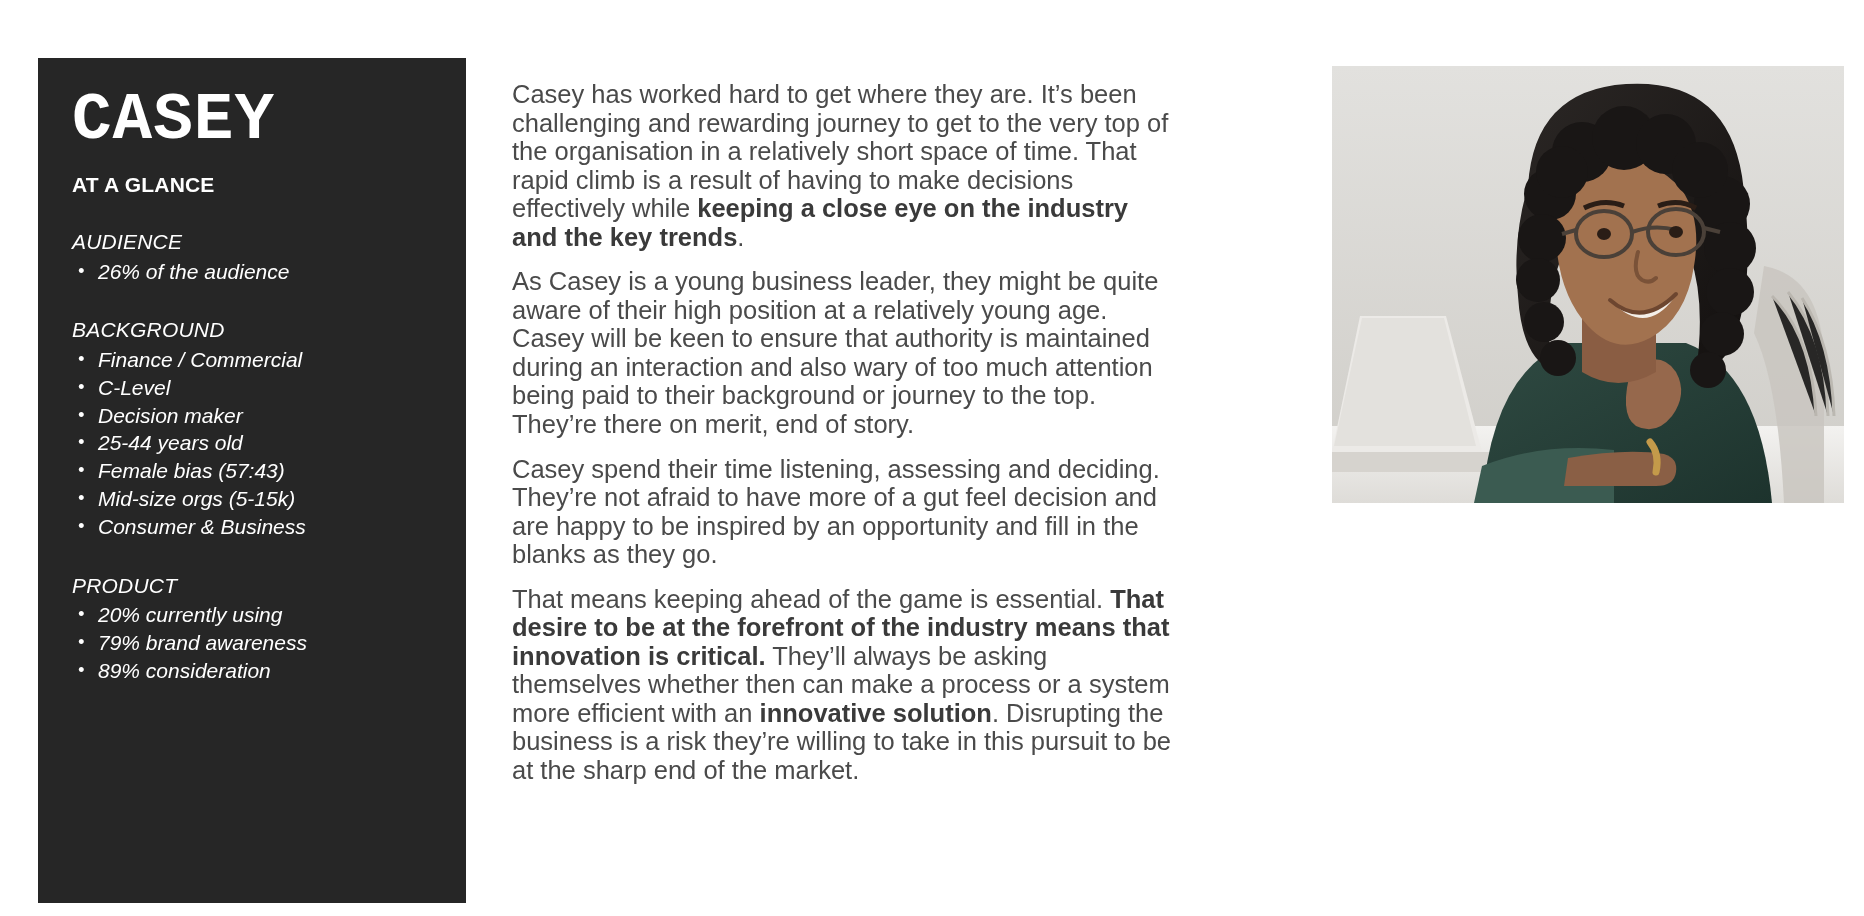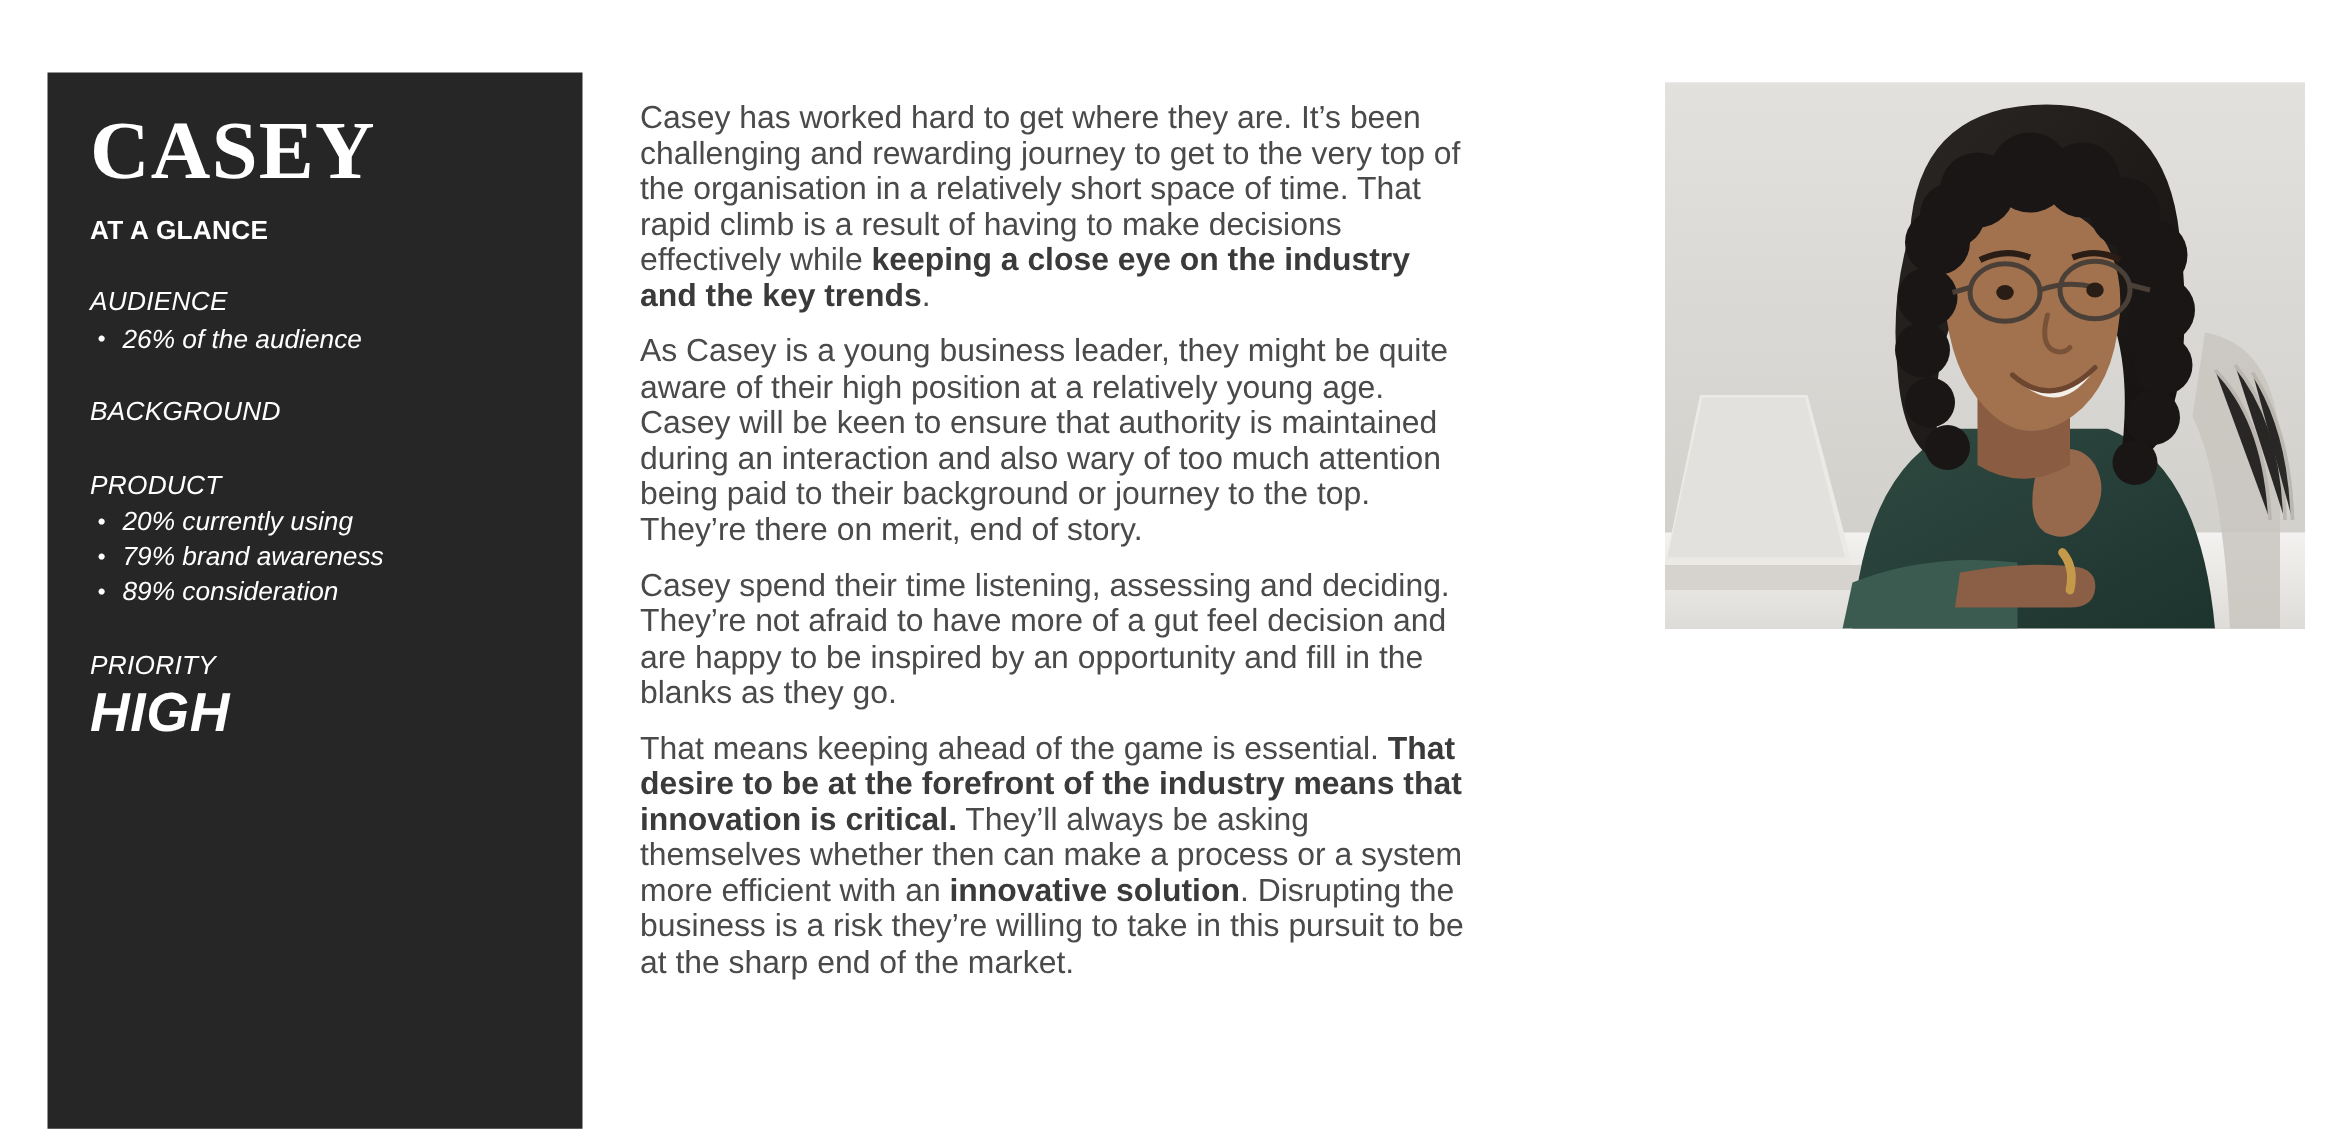--- a/index.html
+++ b/index.html
@@ -31,21 +31,21 @@
     color: #ffffff;
     box-sizing: border-box;
     padding: 28px 34px 20px 34px;
   }
   .persona-name {
     font-size: 66px;
     font-weight: bold;
     letter-spacing: 1px;
     line-height: 1.05;
     margin: 0 0 0 0;
-    font-family: Liberation Serif, serif;
+    font-family: Liberation Mono, monospace;
   }
   .at-a-glance {
     font-size: 21px;
     font-weight: bold;
     margin-top: 18px;
     margin-bottom: 0;
     letter-spacing: .2px;
   }
   .section {
     margin-top: 32px;
@@ -127,35 +127,40 @@
 
     <div class="section">
       <div class="section-title">AUDIENCE</div>
       <ul class="bullets">
         <li>26% of the audience</li>
       </ul>
     </div>
 
     <div class="section">
       <div class="section-title">BACKGROUND</div>
+      <ul class="bullets">
+        <li>Finance / Commercial</li>
+        <li>C-Level</li>
+        <li>Decision maker</li>
+        <li>25-44 years old</li>
+        <li>Female bias (57:43)</li>
+        <li>Mid-size orgs (5-15k)</li>
+        <li>Consumer &amp; Business</li>
+      </ul>
     </div>
 
     <div class="section">
       <div class="section-title">PRODUCT</div>
       <ul class="bullets">
         <li>20% currently using</li>
         <li>79% brand awareness</li>
         <li>89% consideration</li>
       </ul>
     </div>
 
-    <div class="section">
-      <div class="section-title">PRIORITY</div>
-      <div class="priority-value">HIGH</div>
-    </div>
   </div>
 
   <div class="body-copy">
     <p>Casey has worked hard to get where they are. It’s been challenging and rewarding journey to get to the very top of the organisation in a relatively short space of time. That rapid climb is a result of having to make decisions effectively while <b>keeping a close eye on the industry and the key trends</b>.</p>
     <p>As Casey is a young business leader, they might be quite aware of their high position at a relatively young age. Casey will be keen to ensure that authority is maintained during an interaction and also wary of too much attention being paid to their background or journey to the top. They’re there on merit, end of story.</p>
     <p>Casey spend their time listening, assessing and deciding. They’re not afraid to have more of a gut feel decision and are happy to be inspired by an opportunity and fill in the blanks as they go.</p>
     <p>That means keeping ahead of the game is essential. <b>That desire to be at the forefront of the industry means that innovation is critical.</b> They’ll always be asking themselves whether then can make a process or a system more efficient with an <b>innovative solution</b>. Disrupting the business is a risk they’re willing to take in this pursuit to be at the sharp end of the market.</p>
   </div>
 
   <div class="photo">

